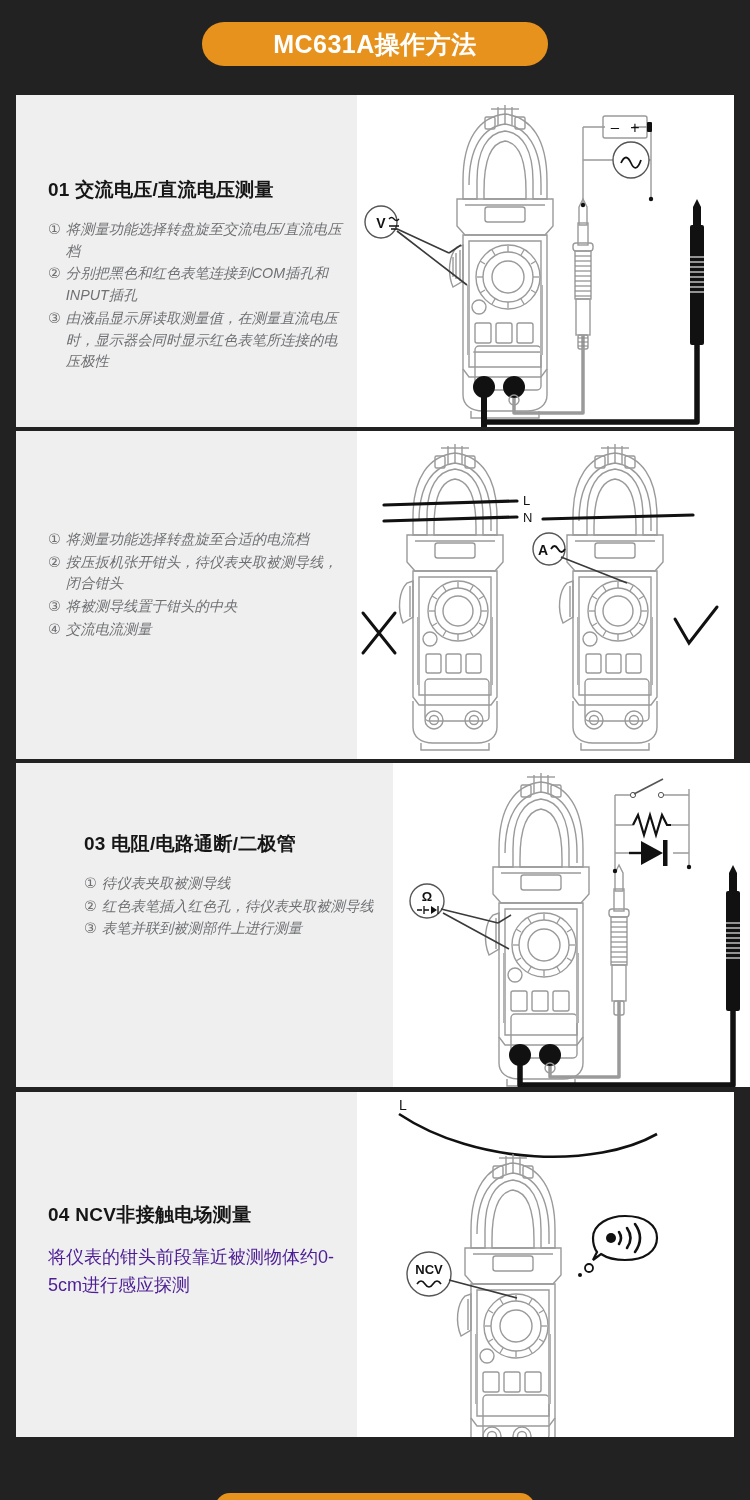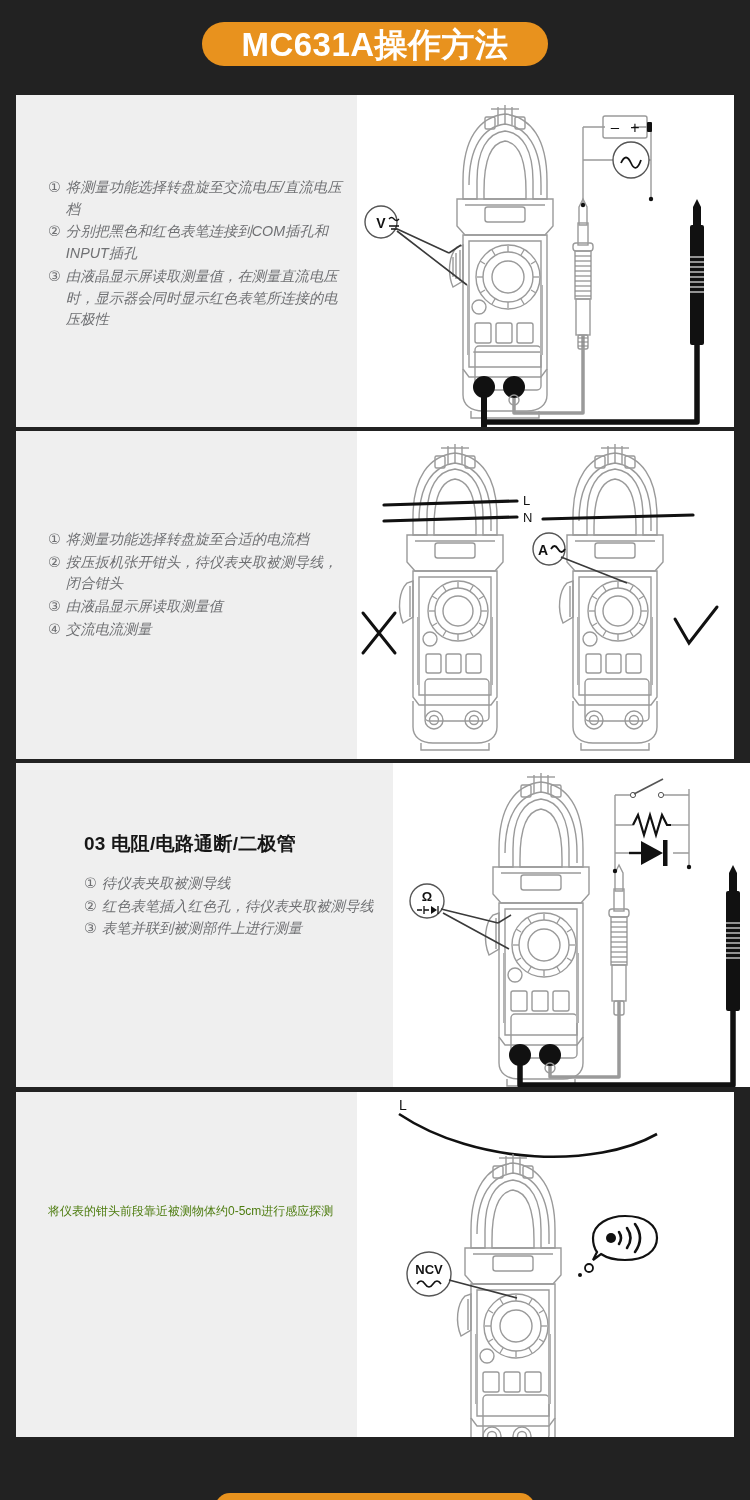--- a/index.html
+++ b/index.html
@@ -13,21 +13,21 @@
   .page{position:relative;width:750px;height:1500px;}
 
   
   .header-wrap{position:absolute;left:0;top:0;width:750px;height:88px;}
   .title-pill{
     position:absolute;left:202px;top:22px;width:346px;height:44px;
     background:#E8921E;border-radius:22px;
     display:flex;align-items:center;justify-content:center;
   }
   .title-pill .ttl{
-    color:#ffffff;font-size:33px;font-weight:bold;letter-spacing:.5px;
+    color:#ffffff;font-size:25px;font-weight:bold;letter-spacing:.5px;
     line-height:1;white-space:nowrap;
   }
 
   
   .panel{
     position:absolute;left:16px;width:718px;
     background:#efefef;
     display:flex;
   }
   .panel .left{
@@ -45,21 +45,21 @@
   .txtblock{position:absolute;left:32px;right:10px;}
   .step{
     display:flex;font-size:14.3px;color:#6f7073;line-height:1.52;
     margin-bottom:1px;
   }
   .step .num{
     flex:0 0 auto;margin-right:5px;
   }
   .step .body{flex:1 1 auto;font-style:italic;}
   .plain{
-    font-size:12px;color:#4d7c0f;line-height:1.55;
+    font-size:18px;color:#4c1d95;line-height:1.55;
   }
 
   
   #panel1{top:95px;height:332px;}
   #panel2{top:431px;height:328px;}
   #panel3{top:763px;height:324px;padding-left:36px;}
   #panel4{top:1092px;height:345px;}
 
   #t1{top:82px;}
   #t2{top:98px;}
@@ -85,20 +85,21 @@
 
   <div class="header-wrap">
     <div class="title-pill">
       <span class="ttl">MC631A操作方法</span>
     </div>
   </div>
 
   <div class="panel" id="panel1">
     <div class="left">
       <div class="txtblock" id="t1">
+        <div class="sec-head">01 交流电压/直流电压测量</div>
         <div class="step">
           <span class="num">①</span>
           <span class="body">将测量功能选择转盘旋至交流电压/直流电压档</span>
         </div>
         <div class="step">
           <span class="num">②</span>
           <span class="body">分别把黑色和红色表笔连接到COM插孔和INPUT插孔</span>
         </div>
         <div class="step">
           <span class="num">③</span>
@@ -256,21 +257,21 @@
         <div class="step">
           <span class="num">①</span>
           <span class="body">将测量功能选择转盘旋至合适的电流档</span>
         </div>
         <div class="step">
           <span class="num">②</span>
           <span class="body">按压扳机张开钳头，待仪表夹取被测导线，闭合钳头</span>
         </div>
         <div class="step">
           <span class="num">③</span>
-          <span class="body">由液晶显示屏读取测量值</span>
+          <span class="body">将被测导线置于钳头的中央</span>
         </div>
         <div class="step">
           <span class="num">④</span>
           <span class="body">交流电流测量</span>
         </div>
       </div>
     </div>
     <div class="right">
       <svg width="377" height="328" viewBox="0 0 377 328">
 
@@ -539,20 +540,21 @@
           <circle class="fill-dk" cx="222" cy="108" r="2.2"></circle>
           <circle class="fill-dk" cx="296" cy="104" r="2.2"></circle>
         </g>
       </svg>
     </div>
   </div>
 
   <div class="panel" id="panel4">
     <div class="left">
       <div class="txtblock" id="t4">
+        <div class="sec-head">04 NCV非接触电场测量</div>
         <div class="plain">将仪表的钳头前段靠近被测物体约0-5cm进行感应探测</div>
       </div>
     </div>
     <div class="right">
       <svg width="377" height="345" viewBox="0 0 377 345">
 
         <path fill="none" stroke="#111" stroke-width="2.6" d="M42 22 C120 74 240 76 300 42"></path>
         <text x="42" y="18" font-family="Liberation Sans, sans-serif" font-size="14" fill="#111">L</text>
 
         <g transform="translate(8,52)">

